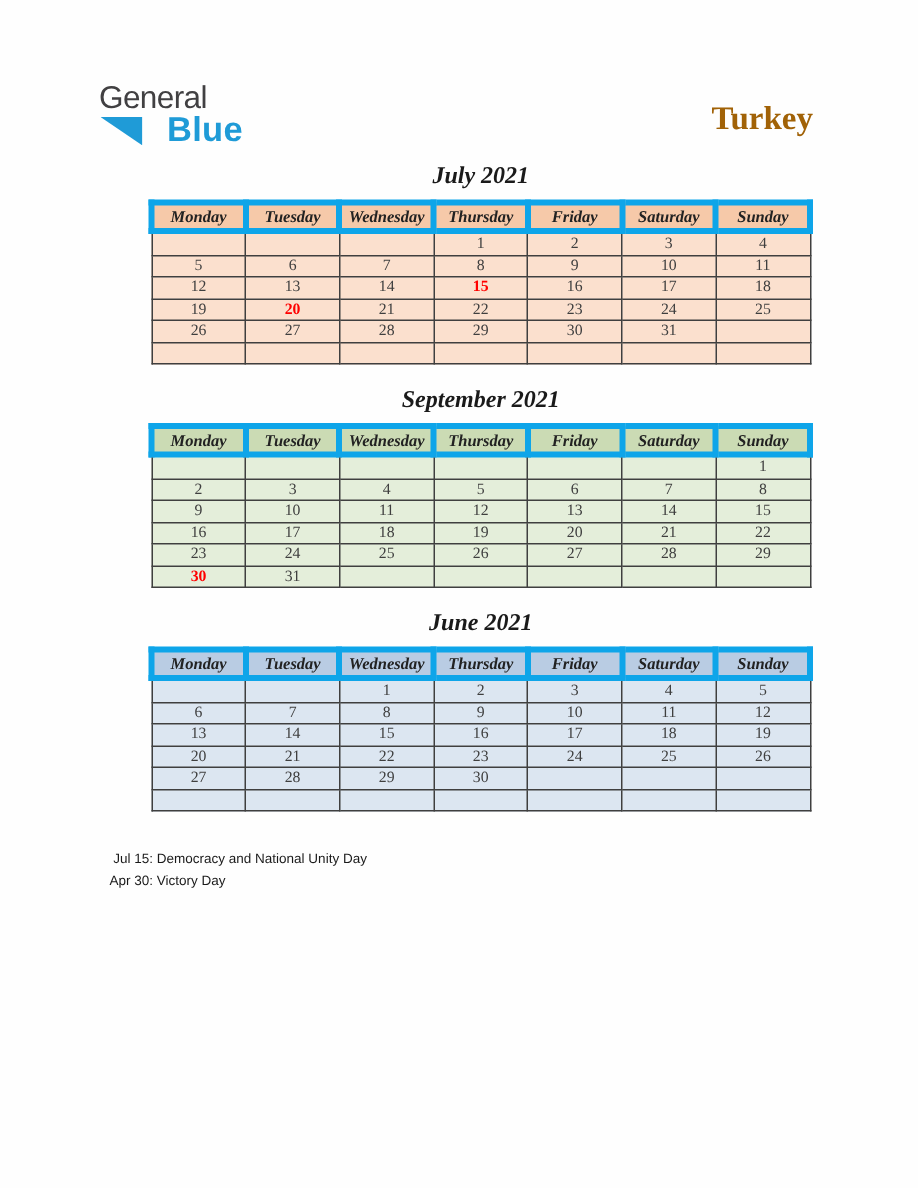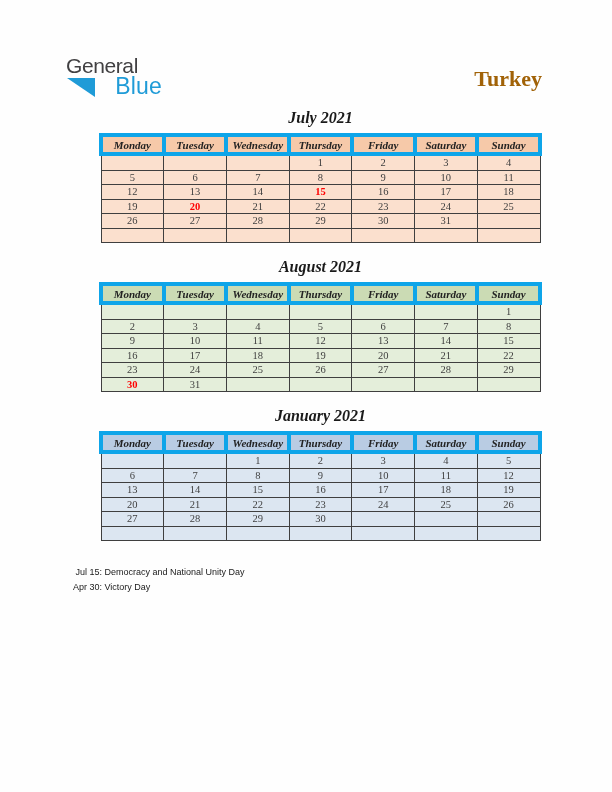--- a/index.html
+++ b/index.html
@@ -44,21 +44,21 @@
     height: 19px;
     margin-top: 2px;
     margin-left: 1px;
     background: var(--brand-blue, #1f9bd7);
     clip-path: polygon(0 0, 100% 0, 100% 100%);
     flex: none;
   }
   .logo-blue {
     font-family: "Liberation Sans", sans-serif;
     font-size: 23px;
-    font-weight: 400;
+    font-weight: 700;
     letter-spacing: 0.2px;
     color: var(--brand-blue, #1f9bd7);
     line-height: 20px;
     text-align: right;
     margin-top: -1px;
   }
 
   
   .page-title {
     position: absolute;
@@ -217,21 +217,21 @@
               <td></td>
               <td></td>
               <td></td>
               <td></td>
               <td></td>
             </tr>
           </tbody>
         </table>
     </section>
     <section class="month" style="--hdr: #cbdbb4; --body: #e4eeda;">
-      <h2 class="month-title">August 2021</h2>
+      <h2 class="month-title">September 2021</h2>
       <table class="cal">
           <thead>
             <tr>
               <th>Monday</th>
               <th>Tuesday</th>
               <th>Wednesday</th>
               <th>Thursday</th>
               <th>Friday</th>
               <th>Saturday</th>
               <th>Sunday</th>
@@ -289,21 +289,21 @@
               <td></td>
               <td></td>
               <td></td>
               <td></td>
               <td></td>
             </tr>
           </tbody>
         </table>
     </section>
     <section class="month" style="--hdr: #b9cce3; --body: #dce6f1;">
-      <h2 class="month-title">January 2021</h2>
+      <h2 class="month-title">June 2021</h2>
       <table class="cal">
           <thead>
             <tr>
               <th>Monday</th>
               <th>Tuesday</th>
               <th>Wednesday</th>
               <th>Thursday</th>
               <th>Friday</th>
               <th>Saturday</th>
               <th>Sunday</th>

